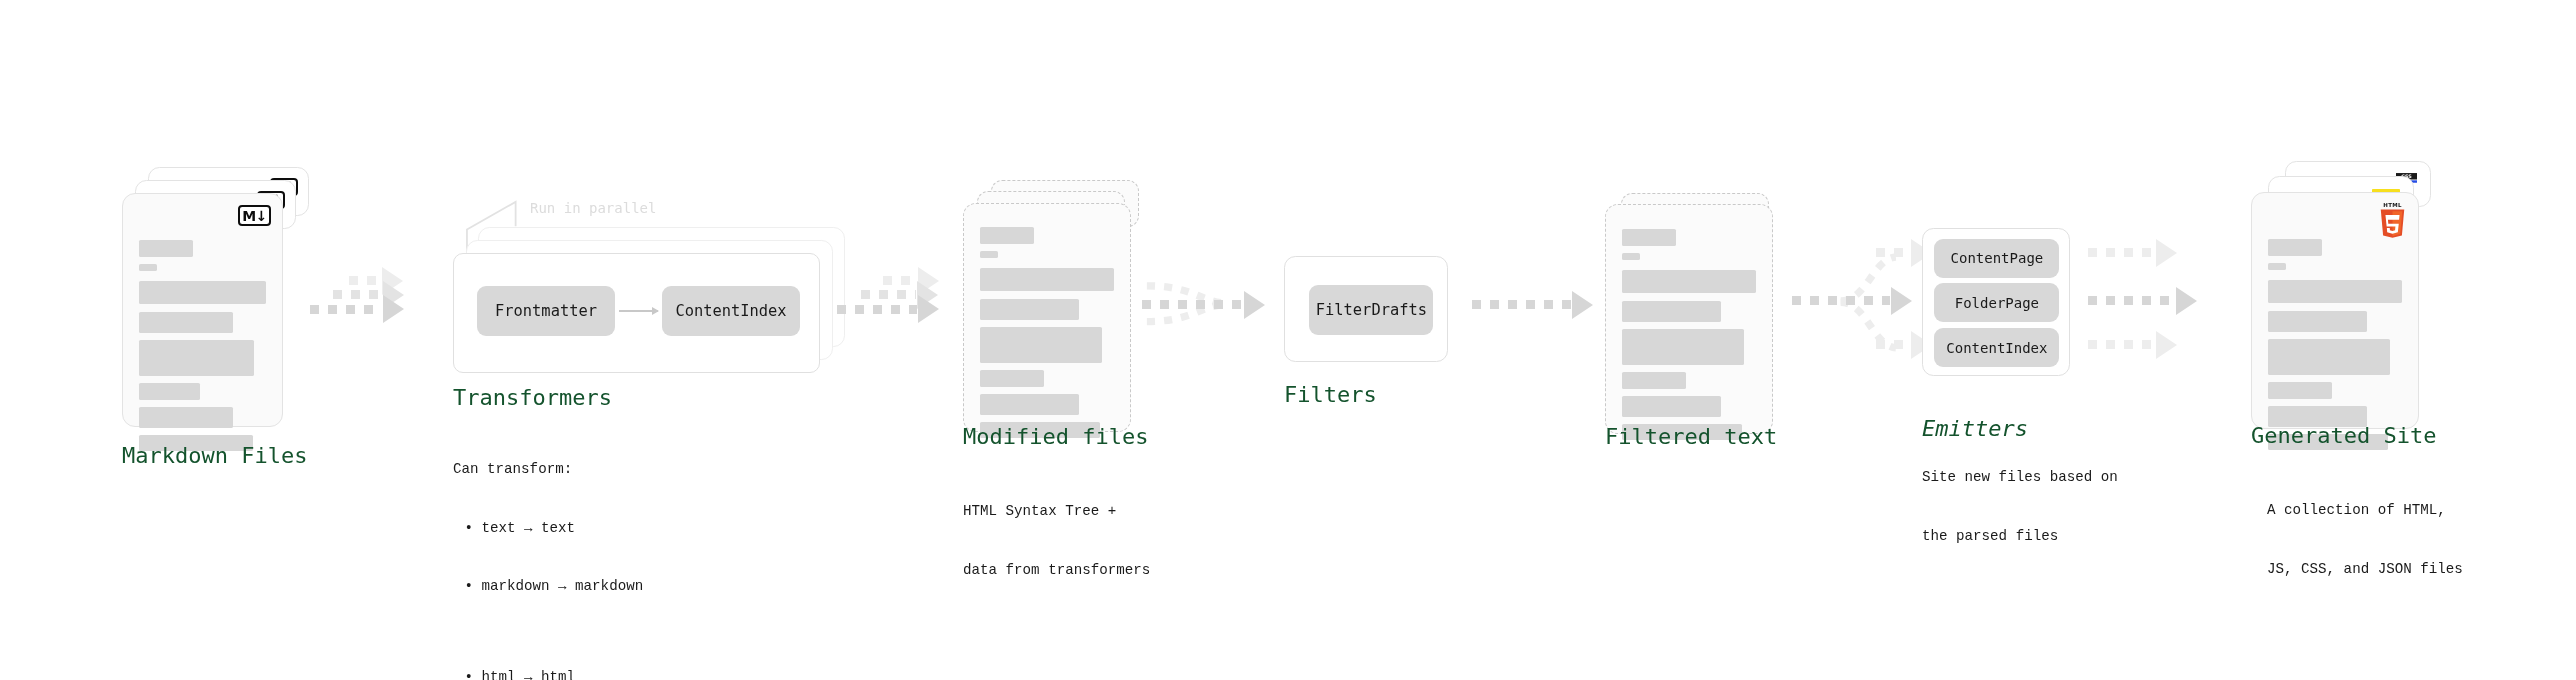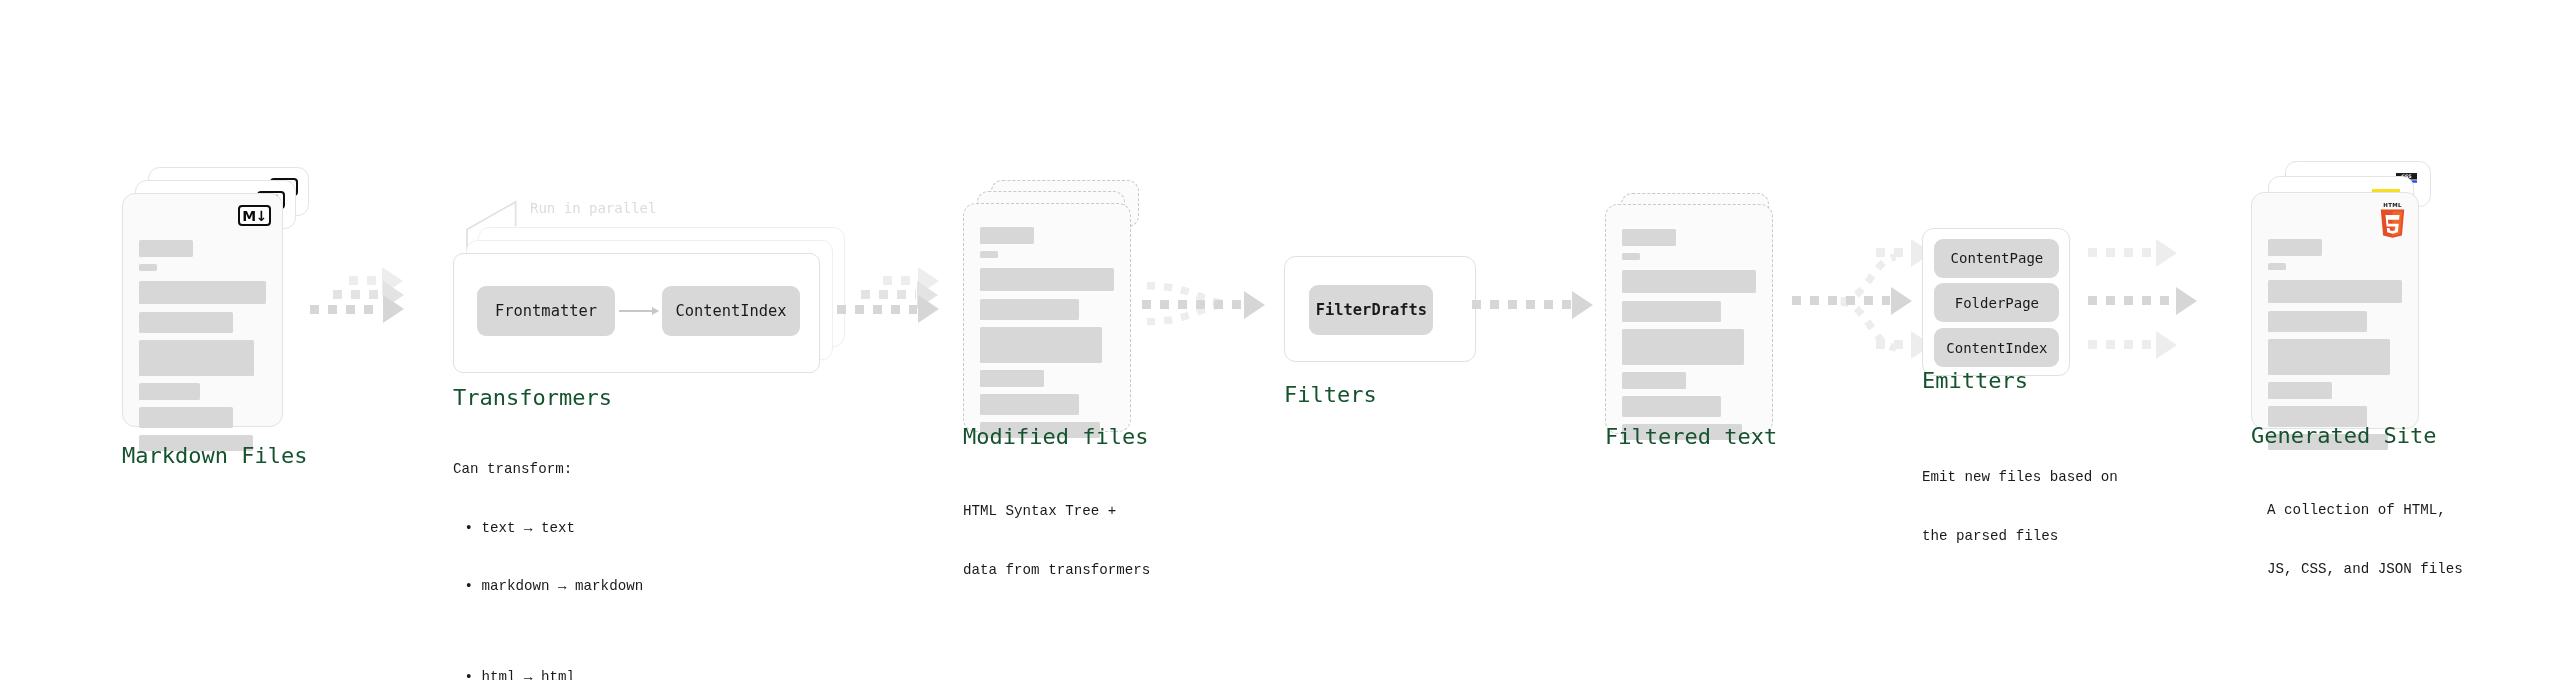--- a/index.html
+++ b/index.html
@@ -252,21 +252,21 @@
 
   <svg class="node" style="left:1142px;top:276px;" width="130" height="57" viewBox="0 0 160 70">
     <path d="M6,12 C60,12 70,30 100,33" fill="none" stroke="#ededed" stroke-width="9" stroke-dasharray="10 11" stroke-linecap="butt"></path>
     <path d="M6,56 C60,56 70,38 100,35" fill="none" stroke="#ededed" stroke-width="9" stroke-dasharray="10 11" stroke-linecap="butt"></path>
   </svg>
   <div class="arrow a-strong" style="left:1142px;top:299px;width:124px;">
     <div class="dots" style="width:101px;"></div>
       <div class="head"></div>
   </div>
 
-  <div class="gbox" style="left:1284px;top:256px;width:192px;height:106px;font-weight:bold;">
+  <div class="gbox" style="left:1284px;top:256px;width:164px;height:106px;">
     <div class="pill" style="left:24.4px;top:28px;width:124px;height:50px;">FilterDrafts</div>
   </div>
   <div class="title" style="left:1284px;top:382px;">Filters</div>
 
   <div class="arrow a-strong" style="left:1472px;top:299px;width:122px;">
     <div class="dots" style="width:99px;"></div>
       <div class="head"></div>
   </div>
 
   <div class="stack" style="left:1605px;top:193px;width:187px;height:241px;">
@@ -301,23 +301,23 @@
   <div class="arrow a-weak" style="left:1876px;top:339px;width:57px;">
     <div class="dots" style="width:34px;"></div>
       <div class="head"></div>
   </div>
 
   <div class="gbox" style="left:1922px;top:228px;width:148px;height:148px;">
     <div class="pill" style="left:11.4px;top:9.8px;width:125px;height:39px;font-size:14px;">ContentPage</div>
     <div class="pill" style="left:11.4px;top:54px;width:125px;height:39px;font-size:14px;">FolderPage</div>
     <div class="pill" style="left:11.4px;top:99px;width:125px;height:39px;font-size:14px;">ContentIndex</div>
   </div>
-  <div class="title" style="left:1922px;top:368px;">Emitters</div>
+  <div class="title" style="left:1922px;top:416px;font-style:italic;">Emitters</div>
   <div class="caption" style="left:1922px;top:429px;">
-    <span class="bullet-line">Emit new files based on</span>
+    <span class="bullet-line">Site new files based on</span>
     <span class="bullet-line">the parsed files</span>
   </div>
 
   <div class="arrow a-weak" style="left:2088px;top:247px;width:89px;">
     <div class="dots" style="width:67px;"></div>
       <div class="head"></div>
   </div>
   <div class="arrow a-strong" style="left:2088px;top:295px;width:110px;">
     <div class="dots" style="width:87px;"></div>
       <div class="head"></div>

